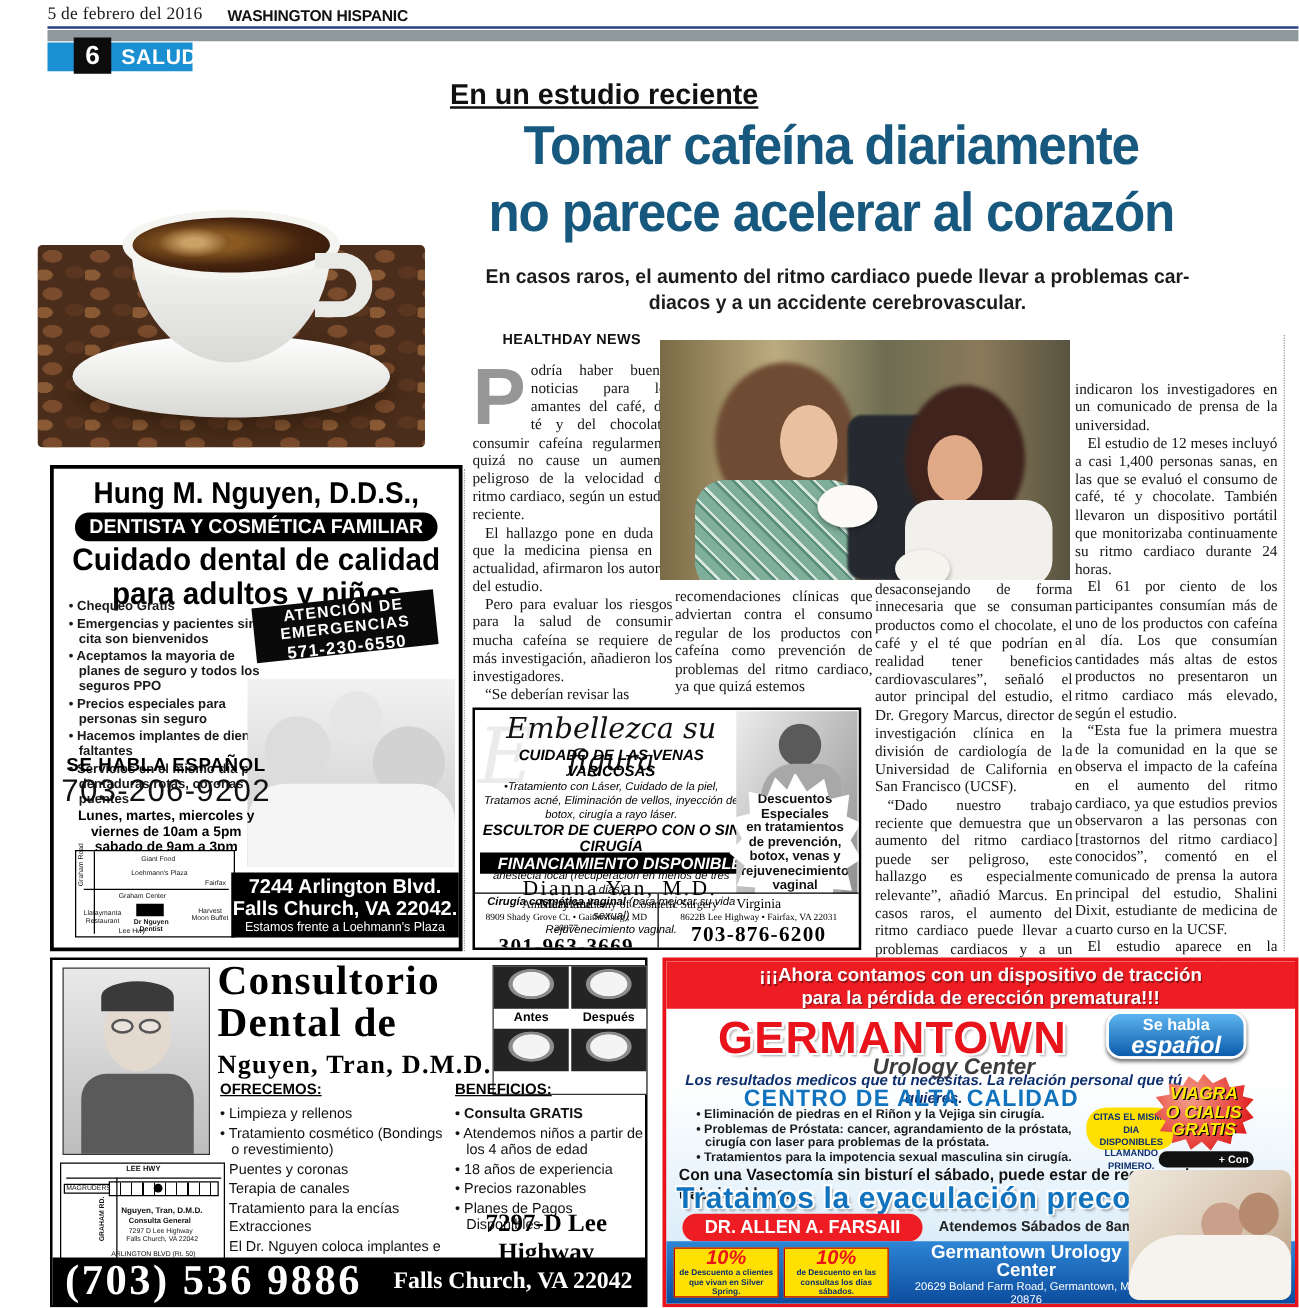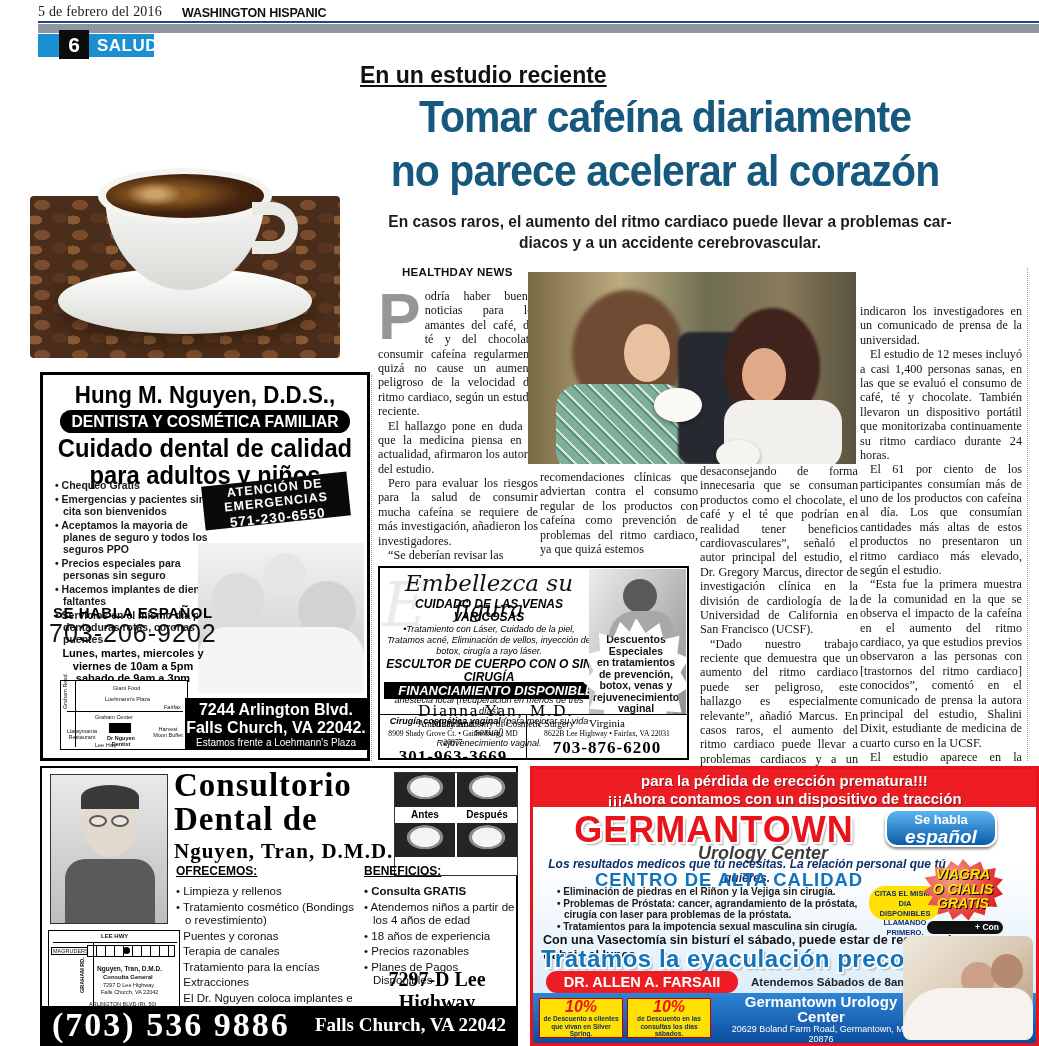--- a/index.html
+++ b/index.html
@@ -396,22 +396,22 @@
       <div style="font-size:13px;">(Esq. con Graham Road)</div>
     </div>
     <div class="abs con-bar">
       <span class="abs" style="left:10px;top:0;font-size:34px;line-height:38px;letter-spacing:2px;">(703) 536 9886</span>
       <span class="abs" style="right:10px;top:0;font-size:19px;line-height:38px;">Falls Church, VA 22042</span>
     </div>
   </div>
 
   <div class="abs ad-ger">
     <div class="abs ger-banner">
+      <div>¡¡¡Ahora contamos con un dispositivo de tracción</div>
       <div>para la pérdida de erección prematura!!!</div>
-      <div>¡¡¡Ahora contamos con un dispositivo de tracción</div>
     </div>
     <div class="abs ger-brand">GERMANTOWN</div>
     <div class="abs ger-sub">Urology Center</div>
     <div class="abs ger-sehabla">
       <div class="s1">Se habla</div>
       <div class="s2">español</div>
     </div>
     <div class="abs ger-tag">Los resultados medicos que tú necesitas. La relación personal que tú quieres.</div>
     <div class="abs ger-quality">CENTRO DE ALTA CALIDAD</div>
     <ul class="abs ger-bullets">

